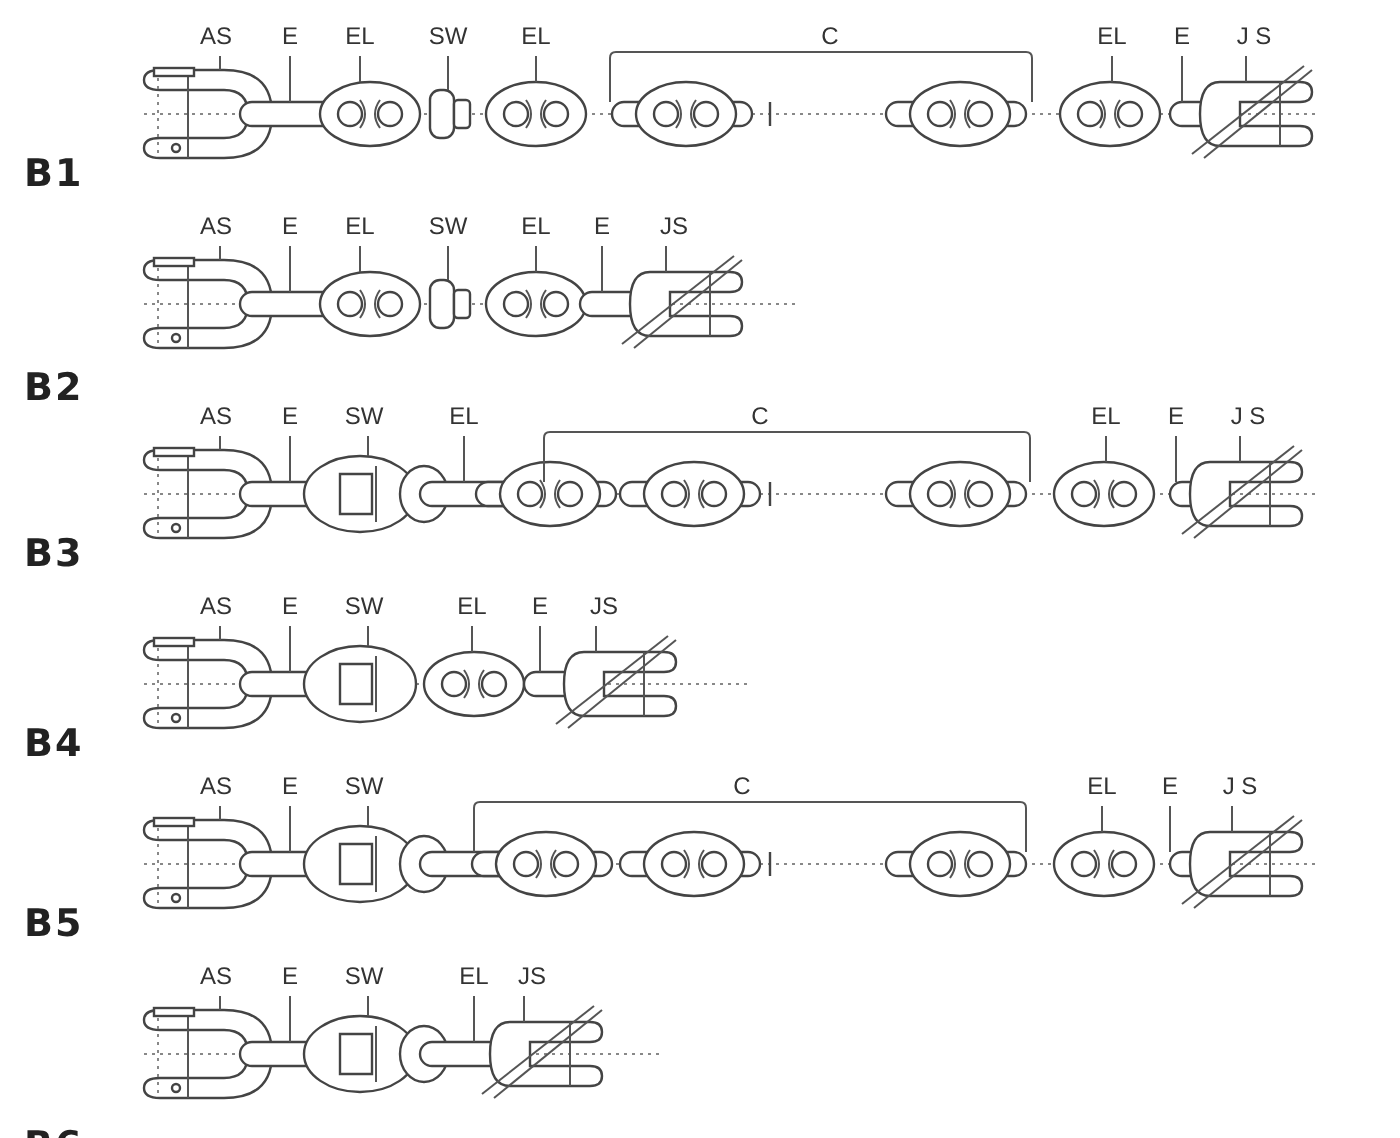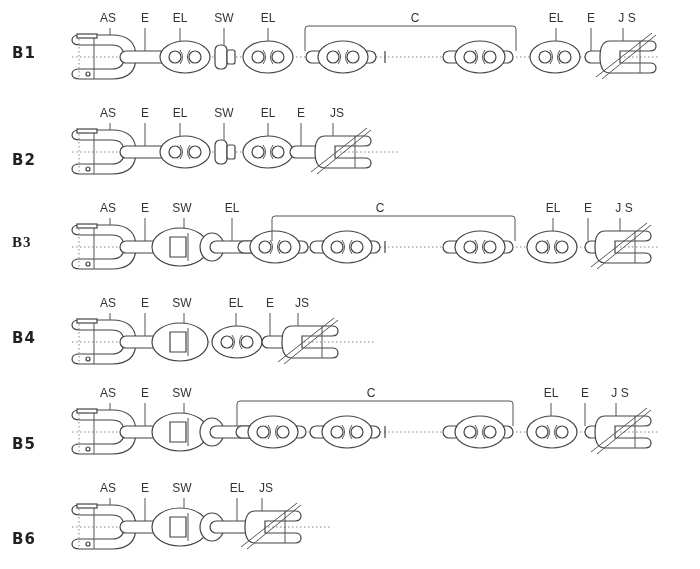--- a/index.html
+++ b/index.html
@@ -1,20 +1,20 @@
 <!DOCTYPE html>
 <html><head>
 <meta charset="utf-8">
 <style>
   html, body { margin: 0; padding: 0; background: #ffffff; }
   body { width: 700px; height: 569px; position: relative; overflow: hidden;
          font-family: "Liberation Sans", "DejaVu Sans", sans-serif; }
   .row { position: absolute; left: 0; width: 700px; height: 95px; }
-  .row-label { position: absolute; left: 12px; font-weight: bold; font-size: 15px;
-               color: #222; letter-spacing: 1px; font-family: "DejaVu Sans", "Liberation Sans", sans-serif; }
+  .row-label { position: absolute; left: 12px; font-weight: bold; font-size: 19px;
+               color: #222; letter-spacing: 1px; font-family: "DejaVu Sans", "Liberation Sans", sans-serif; margin-top: 32px; }
   svg.chain { position: absolute; left: 0; top: 0; width: 700px; height: 95px; overflow: visible; }
   svg text { font-family: "Liberation Sans", "DejaVu Sans", sans-serif; font-size: 12px; fill: #333; }
   .ln { stroke: #444; stroke-width: 1.2; fill: #fff; }
   .thin { stroke: #555; stroke-width: 1; fill: none; }
   .dot { stroke: #888; stroke-width: 1; stroke-dasharray: 1.5 2.5; fill: none; }
 </style>
 </head>
 <body>
 
 <div id="diagram">
@@ -184,21 +184,21 @@
           <line x1="311" y1="77" x2="367" y2="33" class="thin"></line>
           <line x1="317" y1="79" x2="371" y2="35" class="thin"></line>
         </g>
         <g>
           <text x="337" y="22" text-anchor="middle">JS</text>
           <line x1="333" y1="28" x2="333" y2="41" class="thin"></line>
         </g>
       </svg>
     </div>
     <div class="row" style="top: 190px;">
-      <div class="row-label" style="top: 44px; font-family: Liberation Serif, serif;">B3</div>
+      <div class="row-label" style="top: 44px;">B3</div>
       <svg class="chain" viewBox="0 0 700 95">
         <line x1="72" y1="57" x2="660" y2="57" class="dot"></line>
         <g>
           <path d="M80,35 L112,35 Q136,35 136,57 Q136,79 112,79 L80,79 Q72,79 72,74 Q72,69 80,69 L112,69 Q124,69 124,57 Q124,45 112,45 L80,45 Q72,45 72,40 Q72,35 80,35 Z" class="ln"></path>
           <line x1="79" y1="35" x2="79" y2="79" class="dot"></line>
           <line x1="94" y1="35" x2="94" y2="79" class="thin"></line>
           <rect x="77" y="34" width="20" height="4" class="ln"></rect>
           <circle cx="88" cy="74" r="2" class="ln"></circle>
         </g>
         <g>
@@ -347,21 +347,21 @@
           <line x1="278" y1="77" x2="334" y2="33" class="thin"></line>
           <line x1="284" y1="79" x2="338" y2="35" class="thin"></line>
         </g>
         <g>
           <text x="302" y="22" text-anchor="middle">JS</text>
           <line x1="298" y1="28" x2="298" y2="41" class="thin"></line>
         </g>
       </svg>
     </div>
     <div class="row" style="top: 375px;">
-      <div class="row-label" style="top: 60px;">B5</div>
+      <div class="row-label" style="top: 44px;">B5</div>
       <svg class="chain" viewBox="0 0 700 95">
         <line x1="72" y1="57" x2="660" y2="57" class="dot"></line>
         <g>
           <path d="M80,35 L112,35 Q136,35 136,57 Q136,79 112,79 L80,79 Q72,79 72,74 Q72,69 80,69 L112,69 Q124,69 124,57 Q124,45 112,45 L80,45 Q72,45 72,40 Q72,35 80,35 Z" class="ln"></path>
           <line x1="79" y1="35" x2="79" y2="79" class="dot"></line>
           <line x1="94" y1="35" x2="94" y2="79" class="thin"></line>
           <rect x="77" y="34" width="20" height="4" class="ln"></rect>
           <circle cx="88" cy="74" r="2" class="ln"></circle>
         </g>
         <g>

